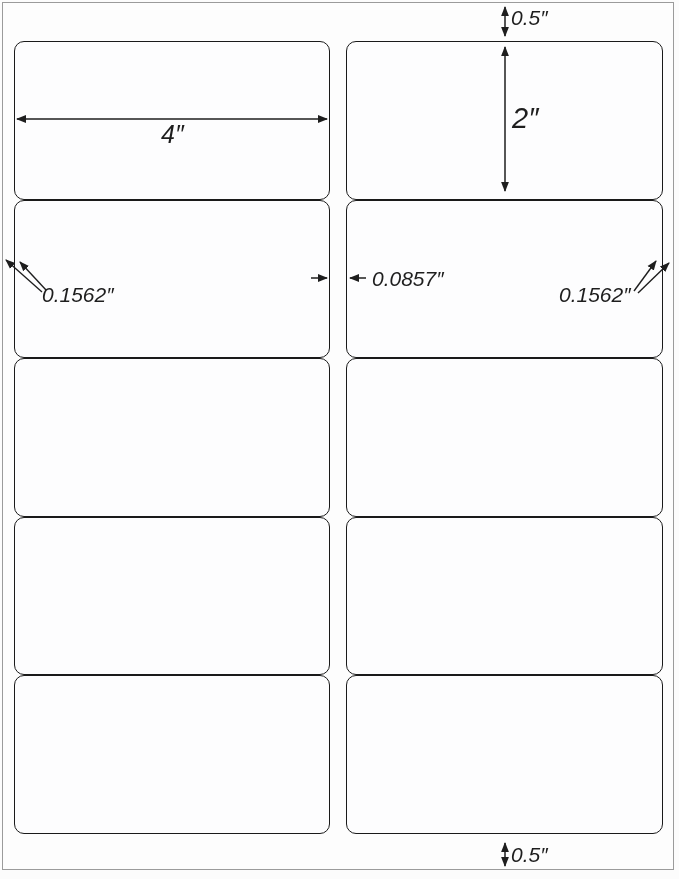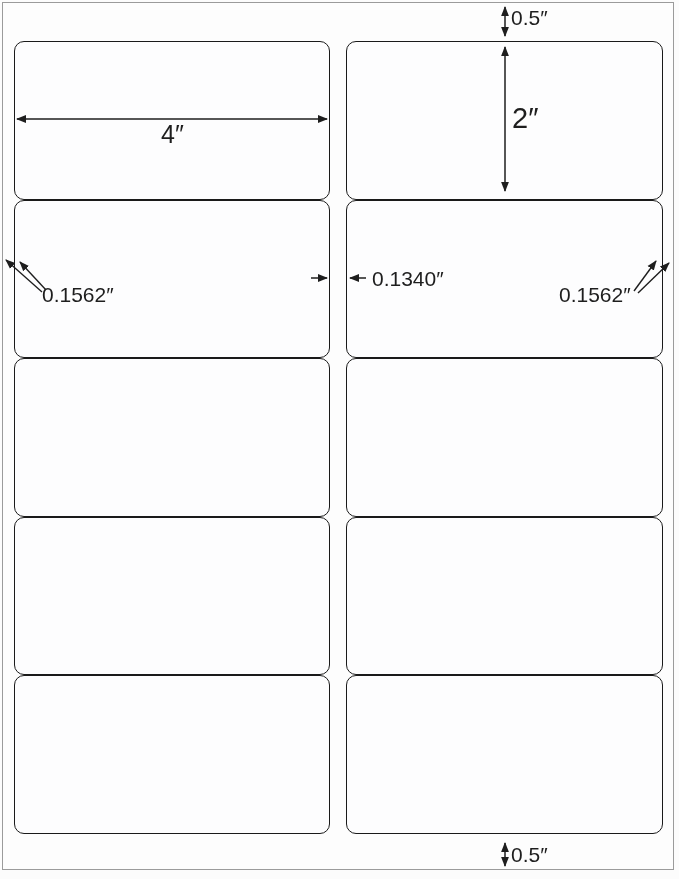--- a/index.html
+++ b/index.html
@@ -39,20 +39,21 @@
     position: absolute;
     left: 0; top: 0;
     pointer-events: none;
   }
   .dim {
     position: absolute;
     white-space: nowrap;
     font-size: 21px;
     line-height: 1.1;
     color: #1e1e1e;
+    font-style: italic;
   }
   .dim.size-h { font-size: 29px; }   
   .dim.size-w { font-size: 25px; }   
 </style>
 </head>
 <body>
 
 <div class="canvas">
 
   <div class="sheet">
@@ -96,19 +97,19 @@
   </svg>
 
   <div class="dim" style="left:511px; top:6px;">0.5″</div>
 
   <div class="dim size-h" style="left:512px; top:103px;">2″</div>
 
   <div class="dim size-w" style="left:161px; top:121px;">4″</div>
 
   <div class="dim" style="left:42px; top:283px;">0.1562″</div>
 
-  <div class="dim" style="left:372px; top:267px;">0.1340″</div>
+  <div class="dim" style="left:372px; top:267px;">0.0857″</div>
 
   <div class="dim" style="left:559px; top:283px;">0.1562″</div>
 
   <div class="dim" style="left:511px; top:843px;">0.5″</div>
 
 </div>
 
 </body></html>

